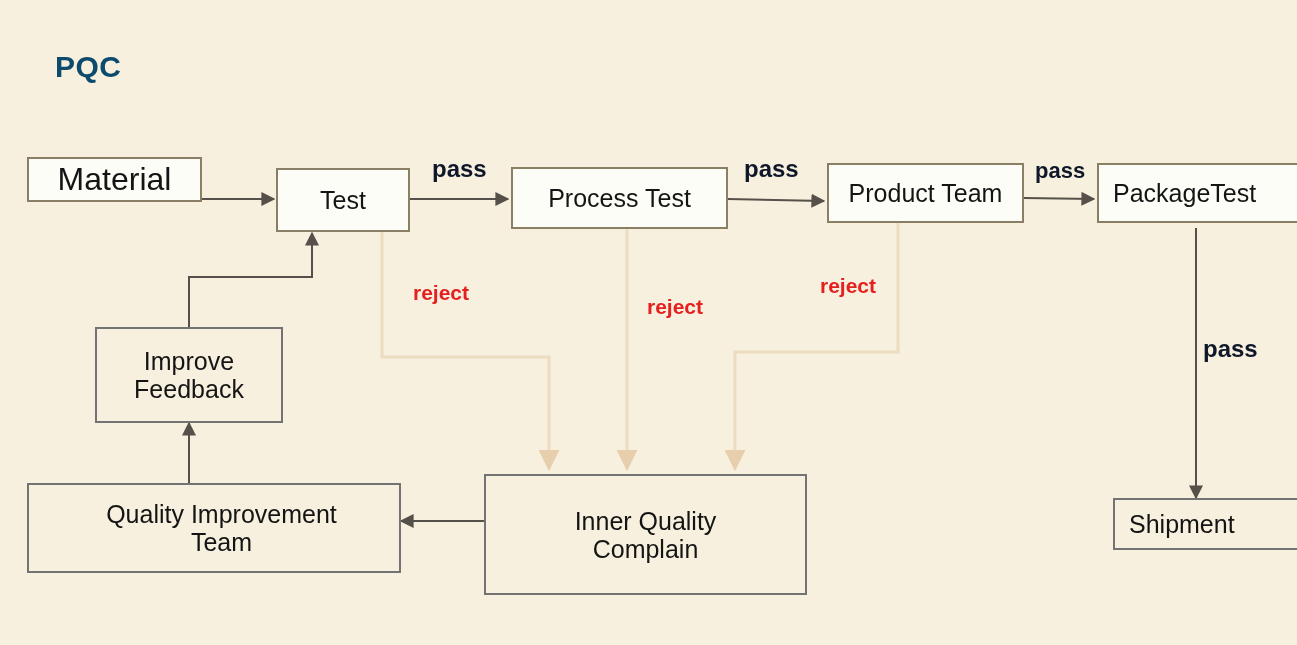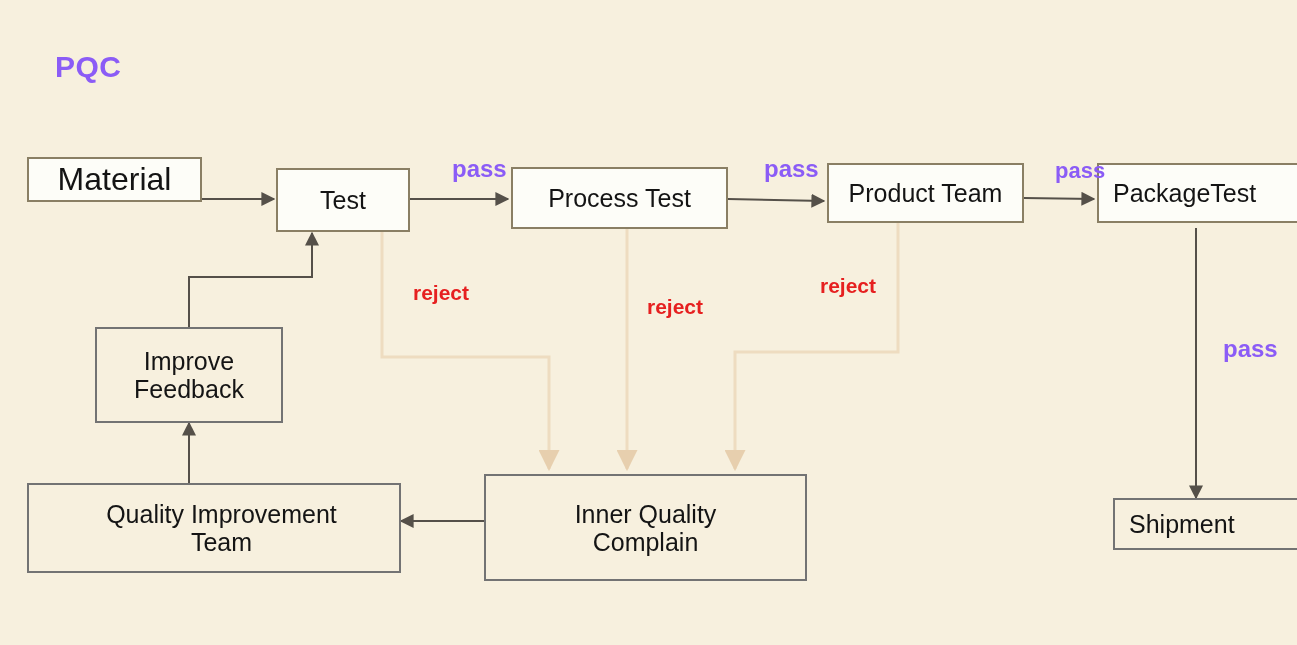--- a/index.html
+++ b/index.html
@@ -37,29 +37,29 @@
     background: #fdfdf8;
     border: 2px solid #8a7f64;
   }
   .node.plain {
     background: transparent;
     border: 2px solid #737373;
   }
   #title {
     position: absolute;
     font-weight: bold;
-    color: #8b5cf6;
+    color: #0c4a6e;
     letter-spacing: 0.5px;
   }
   .edge-label {
     position: absolute;
     font-weight: bold;
     white-space: nowrap;
   }
-  .lbl-pass { color: #8b5cf6; margin-left: 20px; }
+  .lbl-pass { color: #0f172a; }
   .lbl-reject { color: #e62020; }
 </style>
 </head>
 <body>
 
 <div id="canvas">
 
   <div id="title" style="left:55px; top:50px; font-size:30px;">PQC</div>
 
   <svg id="svg-layer" viewBox="0 0 1297 645" xmlns="http://www.w3.org/2000/svg">
@@ -104,21 +104,21 @@
   <div class="node white" style="left:827px; top:163px; width:197px; height:60px; font-size:25px;">Product Team</div>
 
   <div class="node white" style="left:1097px; top:163px; width:225px; height:60px; font-size:25px; justify-content:flex-start; padding-left:14px;">PackageTest</div>
 
   <div class="node plain" style="left:95px; top:327px; width:188px; height:96px; font-size:25px;">Improve
 Feedback</div>
 
   <div class="node plain" style="left:27px; top:483px; width:374px; height:90px; font-size:25px;padding-left:15px;">Quality Improvement
 Team</div>
 
-  <div class="node plain" style="left:484px; top:474px; width:323px; height:107px; font-size:25px;">Inner Quality
+  <div class="node plain" style="left:484px; top:474px; width:323px; height:121px; font-size:25px;">Inner Quality
 Complain</div>
 
   <div class="node plain" style="left:1113px; top:498px; width:210px; height:52px; font-size:25px; justify-content:flex-start; padding-left:14px;">Shipment</div>
 
   <div class="edge-label lbl-pass" style="left:432px; top:155px; font-size:24px;">pass</div>
 
   <div class="edge-label lbl-pass" style="left:744px; top:155px; font-size:24px;">pass</div>
 
   <div class="edge-label lbl-pass" style="left:1035px; top:158px; font-size:22px;">pass</div>
 

